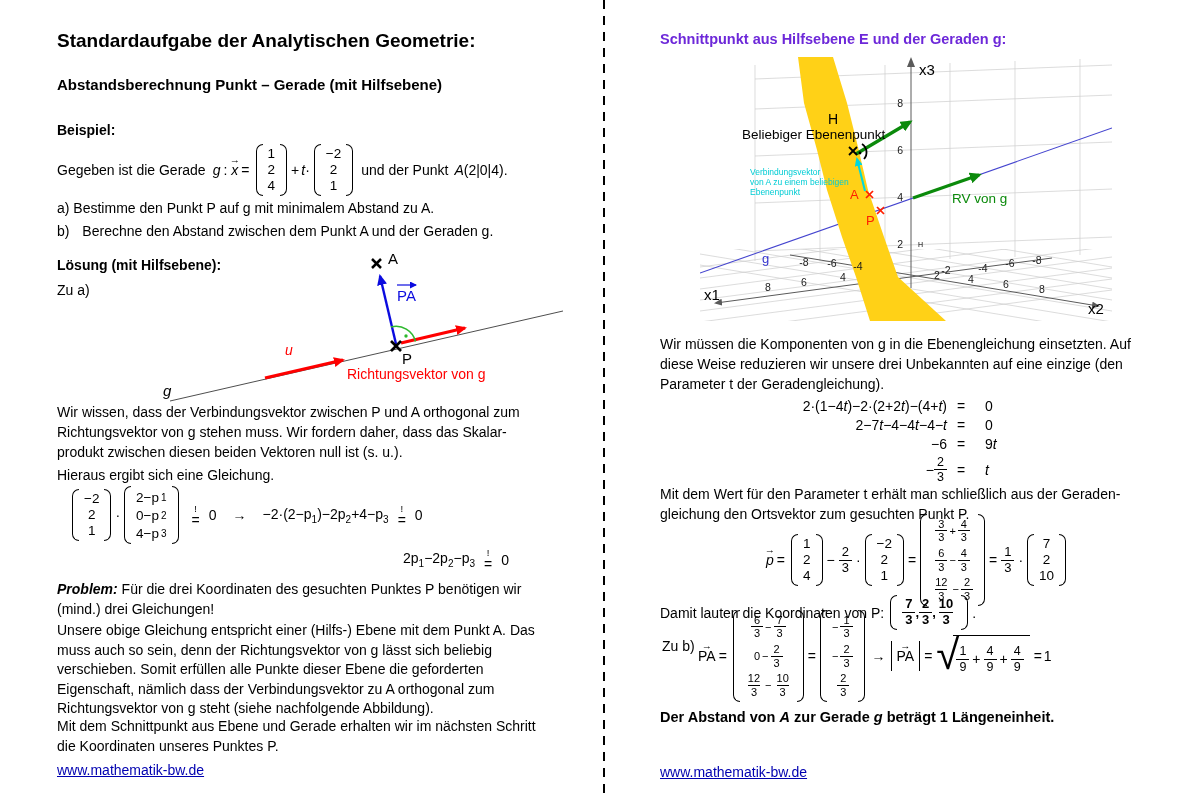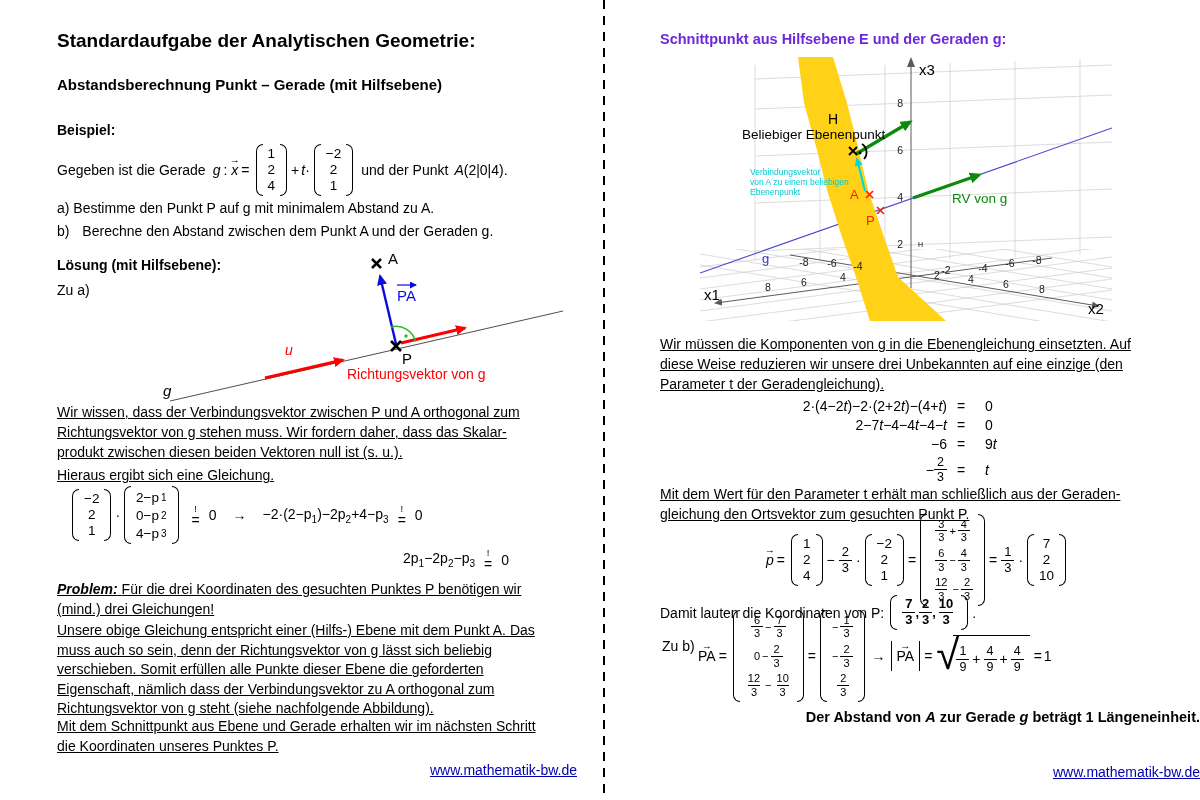--- a/index.html
+++ b/index.html
@@ -2,24 +2,24 @@
 <html><head>
 <meta charset="utf-8">
 <style>
   html,body{margin:0;padding:0;}
   body{width:1200px;height:800px;background:#fff;position:relative;overflow:hidden;
        font-family:"Liberation Sans","DejaVu Sans",sans-serif;color:#000;}
   .abs{position:absolute;}
   .b{font-weight:bold;}
   .i{font-style:italic;}
   .bi{font-weight:bold;font-style:italic;}
-  p{margin:0;text-decoration:underline;}
+  p{margin:0;}
   .t14{font-size:14px;line-height:20px;}
   .prel{white-space:pre-line;}
-  .center{text-align:right;}
+  .center{text-align:left;}
   a.link{color:#0000b0;text-decoration:underline;font-size:14px;}
   .red{color:#6d28d9;}
   
   .vec{display:inline-flex;align-items:stretch;margin:0 4px;vertical-align:middle;}
   .vp{width:6px;border:1.4px solid #000;}
   .vpl{border-right:0;border-radius:9px 0 0 9px;margin-right:2px;}
   .vpr{border-left:0;border-radius:0 9px 9px 0;margin-left:2px;}
   .vc{display:flex;flex-direction:column;justify-content:center;align-items:center;
       padding:2px 3px;font-size:13.5px;line-height:16px;font-style:italic;}
   .vc.up{font-style:normal;}
@@ -342,21 +342,21 @@
     <text x="50" y="140">Ebenenpunkt</text>
   </g>
   <text x="252" y="148" font-size="13.5" fill="#0b8a0b">RV von g</text>
 </svg>
 
 <p class="abs t14 prel" style="left:660px;top:334px;width:540px;">Wir müssen die Komponenten von g in die Ebenengleichung einsetzten. Auf
 diese Weise reduzieren wir unsere drei Unbekannten auf eine einzige (den
 Parameter t der Geradengleichung).</p>
 
 <div class="abs grid-eq" style="left:742px;top:398px;">
-  <span class="l"><span>2·(4−2</span><span class="i">t</span><span>)−2·(2+2</span><span class="i">t</span><span>)−(4+</span><span class="i">t</span><span>)</span></span>
+  <span class="l"><span>2·(1−4</span><span class="i">t</span><span>)−2·(2+2</span><span class="i">t</span><span>)−(4+</span><span class="i">t</span><span>)</span></span>
   <span class="m">=</span>
   <span class="r">0</span>
   <span class="l"><span>2−7</span><span class="i">t</span><span>−4−4</span><span class="i">t</span><span>−4−</span><span class="i">t</span></span>
   <span class="m">=</span>
   <span class="r">0</span>
   <span class="l">−6</span>
   <span class="m">=</span>
   <span class="r"><span>9</span><span class="i">t</span></span>
   <span class="l" style="display:inline-flex;justify-content:flex-end;align-items:center;">
       <span>−</span>

